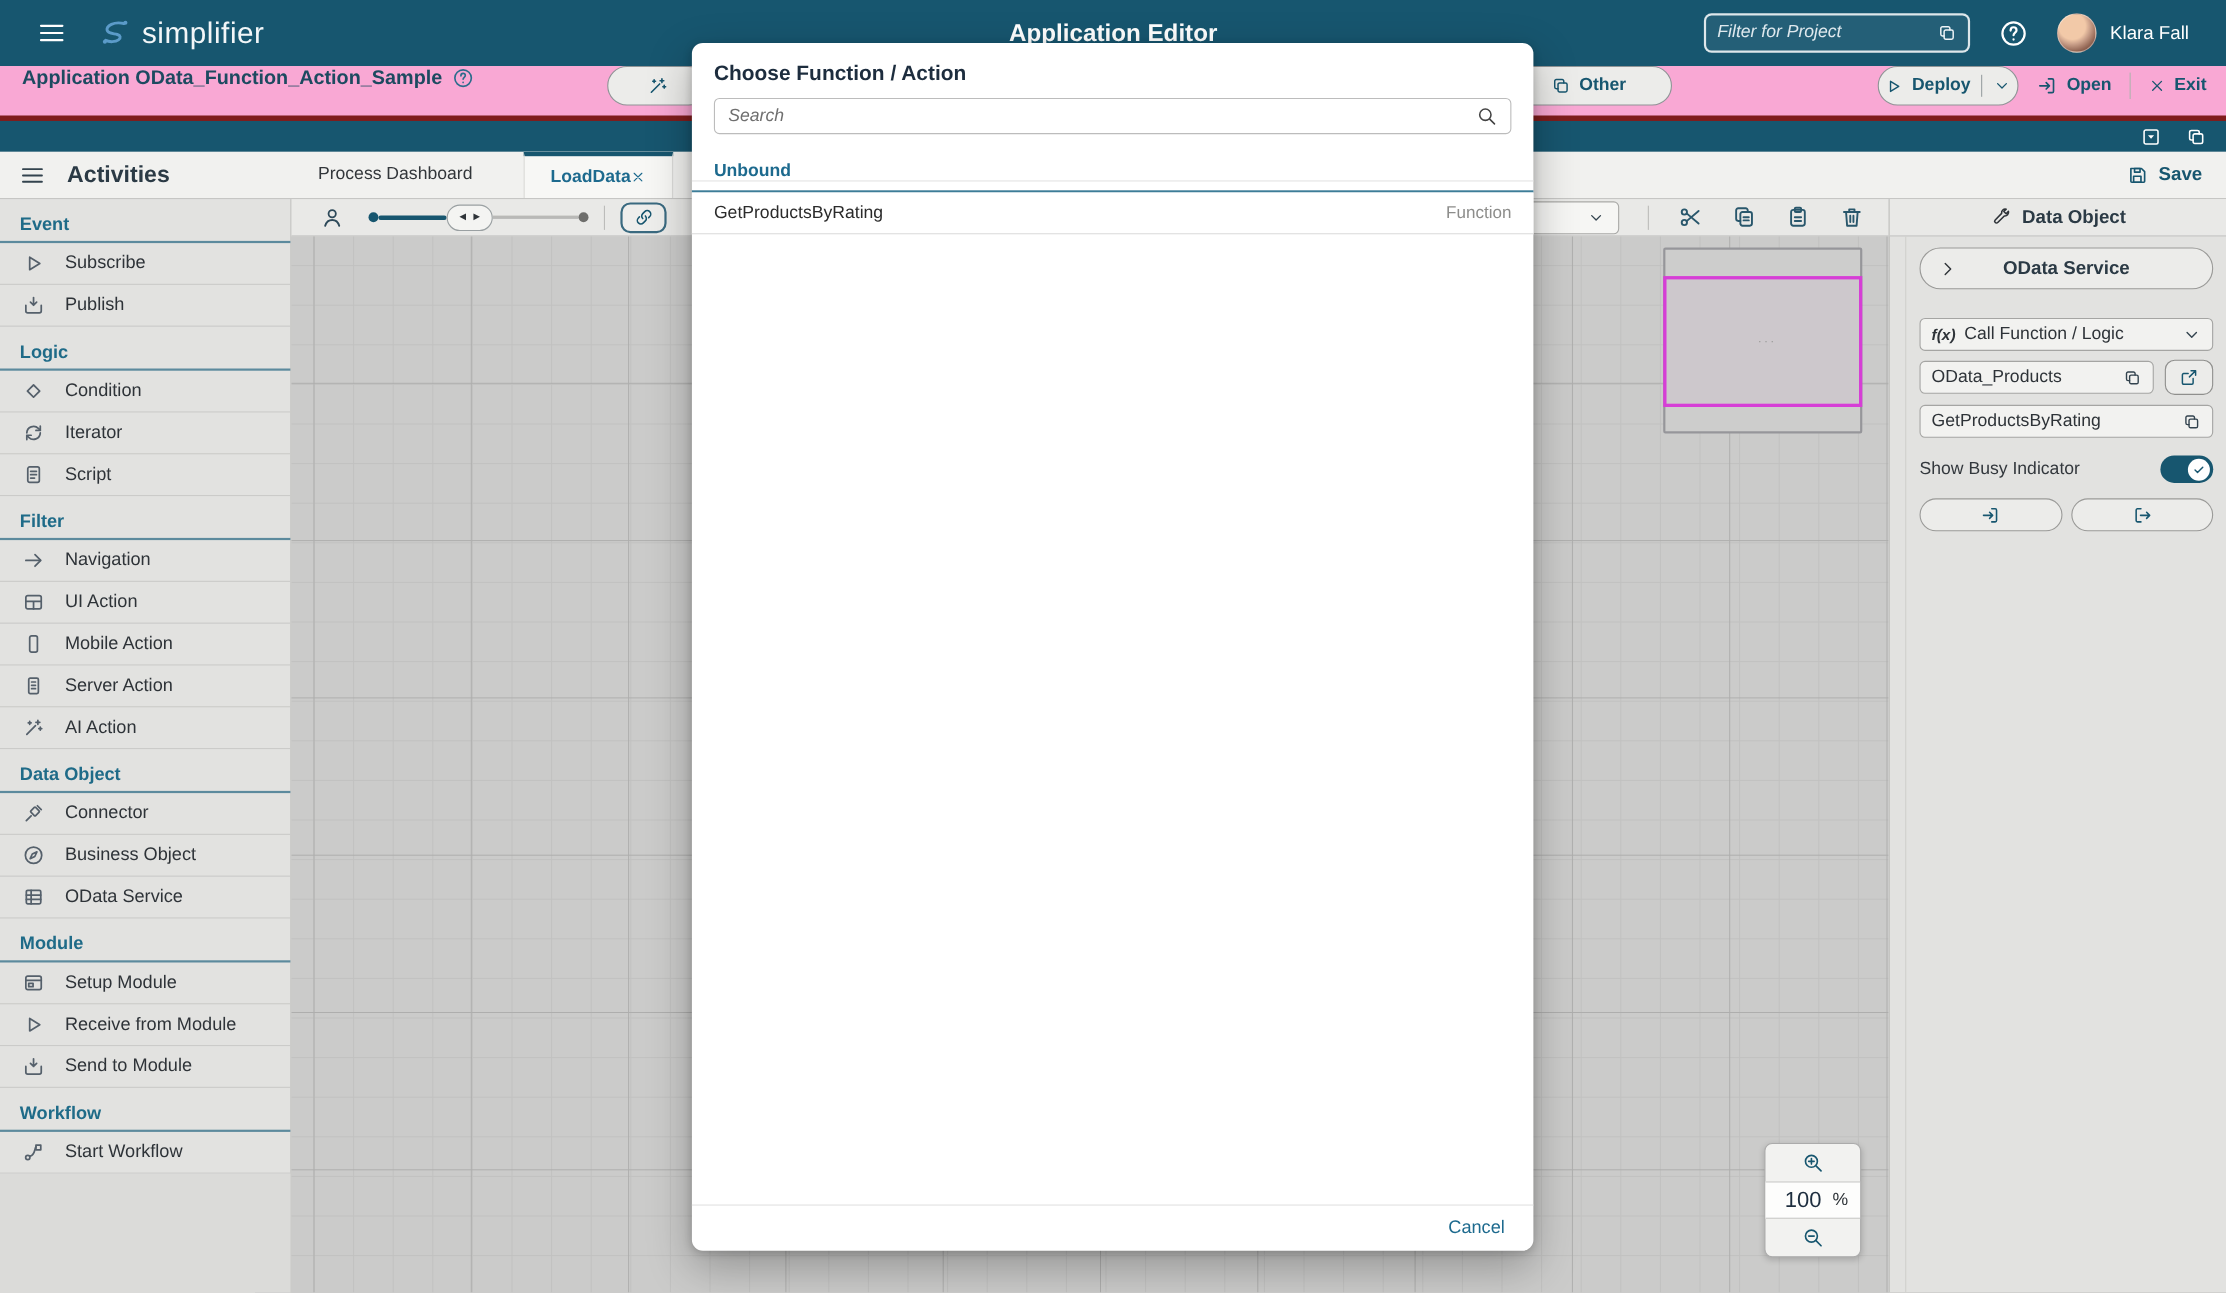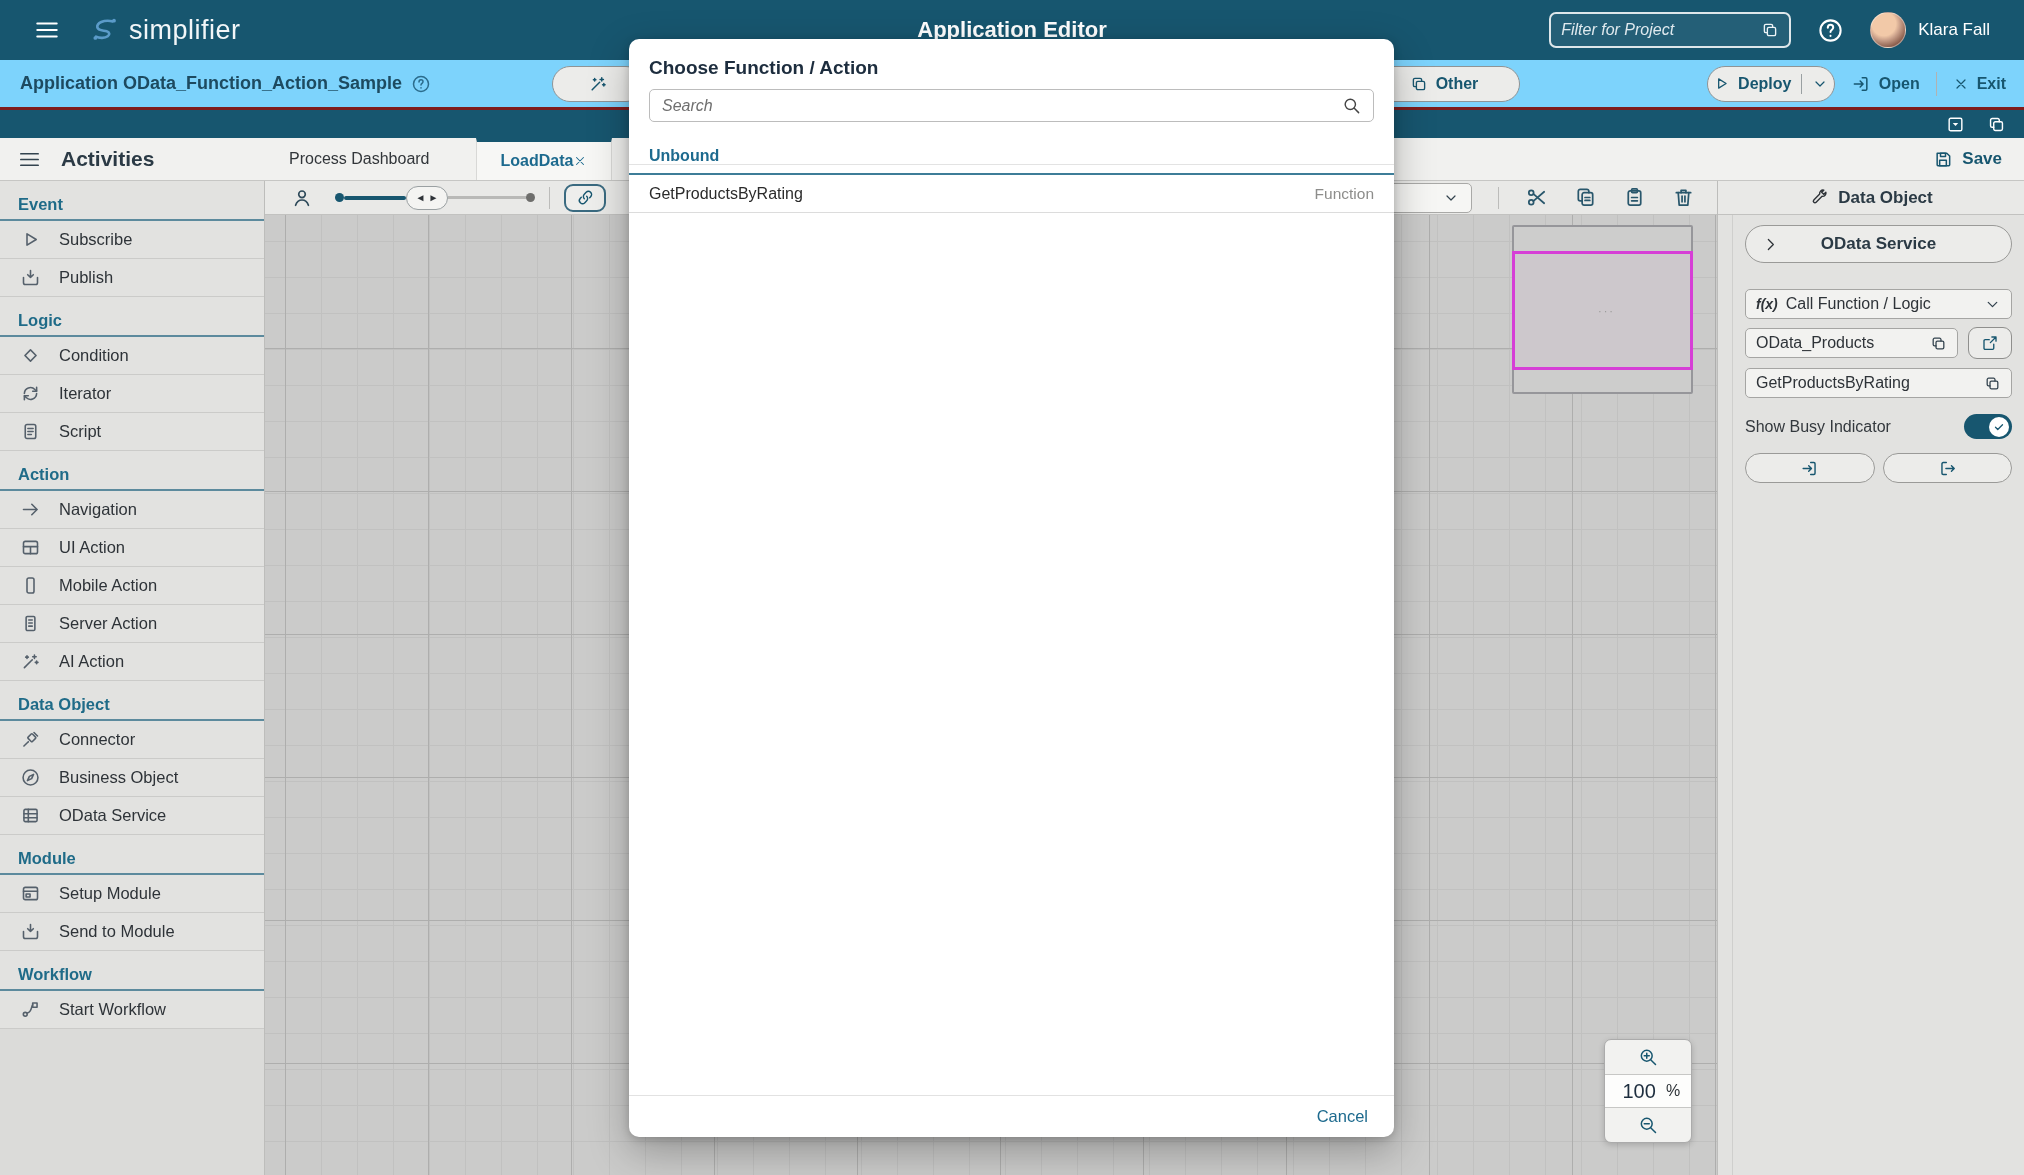--- a/index.html
+++ b/index.html
@@ -16,21 +16,21 @@
   .app-title { position:absolute; left:0; right:0; top:17px; text-align:center; font-size:22px; font-weight:700; color:#fff; pointer-events:none; }
   .topbar-right { margin-left:auto; display:flex; align-items:center; gap:26px; }
   .filter-box { width:242px; height:36px; border:2px solid rgba(255,255,255,.85); border-radius:7px; display:flex; align-items:center; padding:0 10px; background:rgba(255,255,255,.06);justify-content:center; }
   .filter-box input { flex:1; background:transparent; border:none; outline:none; color:#e8eff3; font-style:italic; font-size:16px; font-family:inherit; min-width:0; }
   .filter-box input::placeholder { color:#dfe9ee; }
   .help-ic { width:27px; height:27px; color:#fff; }
   .avatar { width:36px; height:36px; border-radius:50%; background:radial-gradient(circle at 38% 32%, #f2c9a8 0 38%, #caa08a 52%, #8c5f4e 75%, #6c4436 100%); border:1px solid rgba(255,255,255,.4); }
   .user-name { font-size:17px; color:#fff; font-weight:400; }
 
   
-  .appbar { left:0; top:60px; width:2024px; height:50px; background:#7dd3fc; border-bottom:3px solid #7f1d1d; display:flex; align-items:center; padding:0 20px; }
+  .appbar { left:0; top:60px; width:2024px; height:50px; background:#f9a8d4; border-bottom:5px solid #7f1d1d; display:flex; align-items:flex-start; padding:0 20px; }
   .appbar-title { font-size:18px; font-weight:700; color:#1d4a60; display:flex; align-items:center; gap:9px; }
   .appbar-title .help-sm { width:20px; height:20px; color:#2b6c8c; }
   .pill { display:flex; align-items:center; justify-content:center; gap:8px; height:36px; border:1px solid #8f9496; border-radius:18px; background:#ececea; color:#17566f; font-size:16px; font-weight:700; cursor:pointer; }
   .wand-btn { position:absolute; left:552px; width:92px; }
   .other-btn { position:absolute; left:1368px; width:152px; }
   .appbar-right { position:absolute; right:18px; display:flex; align-items:center; gap:16px; }
   .deploy-btn { width:128px; }
   .deploy-sep { width:1px; height:20px; background:#9aa0a2; margin:0 2px; }
   .textbtn { display:flex; align-items:center; gap:8px; color:#17566f; font-size:16px; font-weight:700; cursor:pointer; background:none; border:none; font-family:inherit; }
   .vsep { width:1px; height:24px; background:#b2b2b0; }
@@ -445,21 +445,21 @@
         </svg>
       <span class="lbl">Iterator</span>
     </div>
     <div class="sb-item">
       <svg class="ic">
           <use href="#i-doc"></use>
         </svg>
       <span class="lbl">Script</span>
     </div>
 
-    <div class="sb-sec">Action</div>
+    <div class="sb-sec">Filter</div>
     <div class="sb-item">
       <svg class="ic">
           <use href="#i-arrow"></use>
         </svg>
       <span class="lbl">Navigation</span>
     </div>
     <div class="sb-item">
       <svg class="ic">
           <use href="#i-layout"></use>
         </svg>
@@ -503,20 +503,26 @@
         </svg>
       <span class="lbl">OData Service</span>
     </div>
 
     <div class="sb-sec">Module</div>
     <div class="sb-item">
       <svg class="ic">
           <use href="#i-module"></use>
         </svg>
       <span class="lbl">Setup Module</span>
+    </div>
+    <div class="sb-item">
+      <svg class="ic">
+          <use href="#i-play"></use>
+        </svg>
+      <span class="lbl">Receive from Module</span>
     </div>
     <div class="sb-item">
       <svg class="ic">
           <use href="#i-inbox"></use>
         </svg>
       <span class="lbl">Send to Module</span>
     </div>
 
     <div class="sb-sec">Workflow</div>
     <div class="sb-item">

